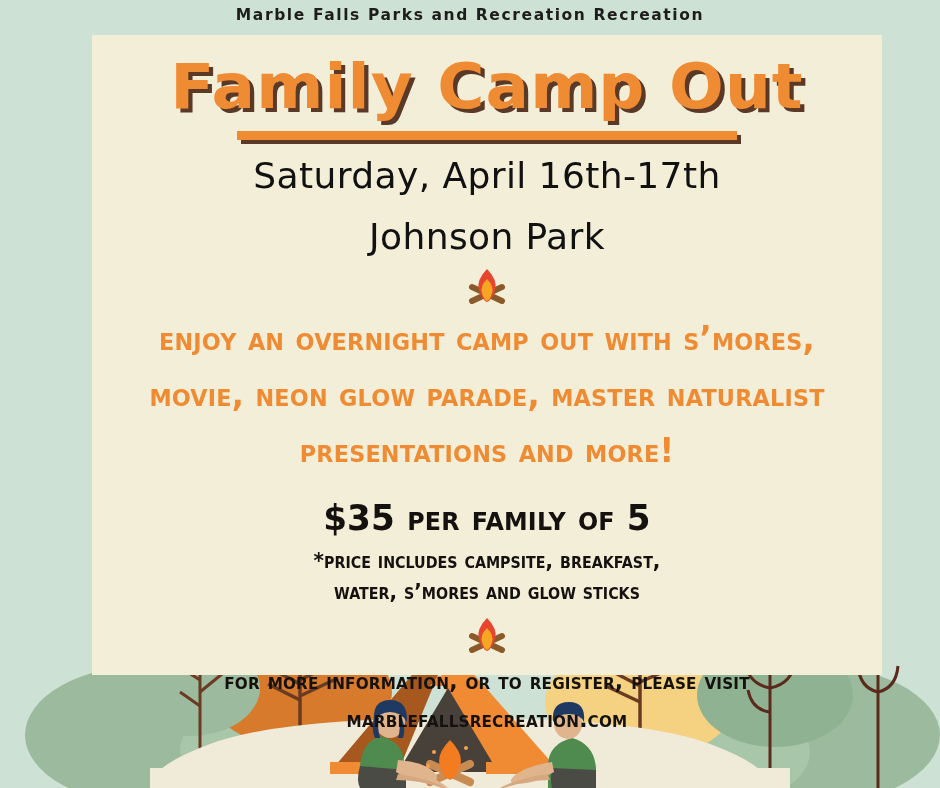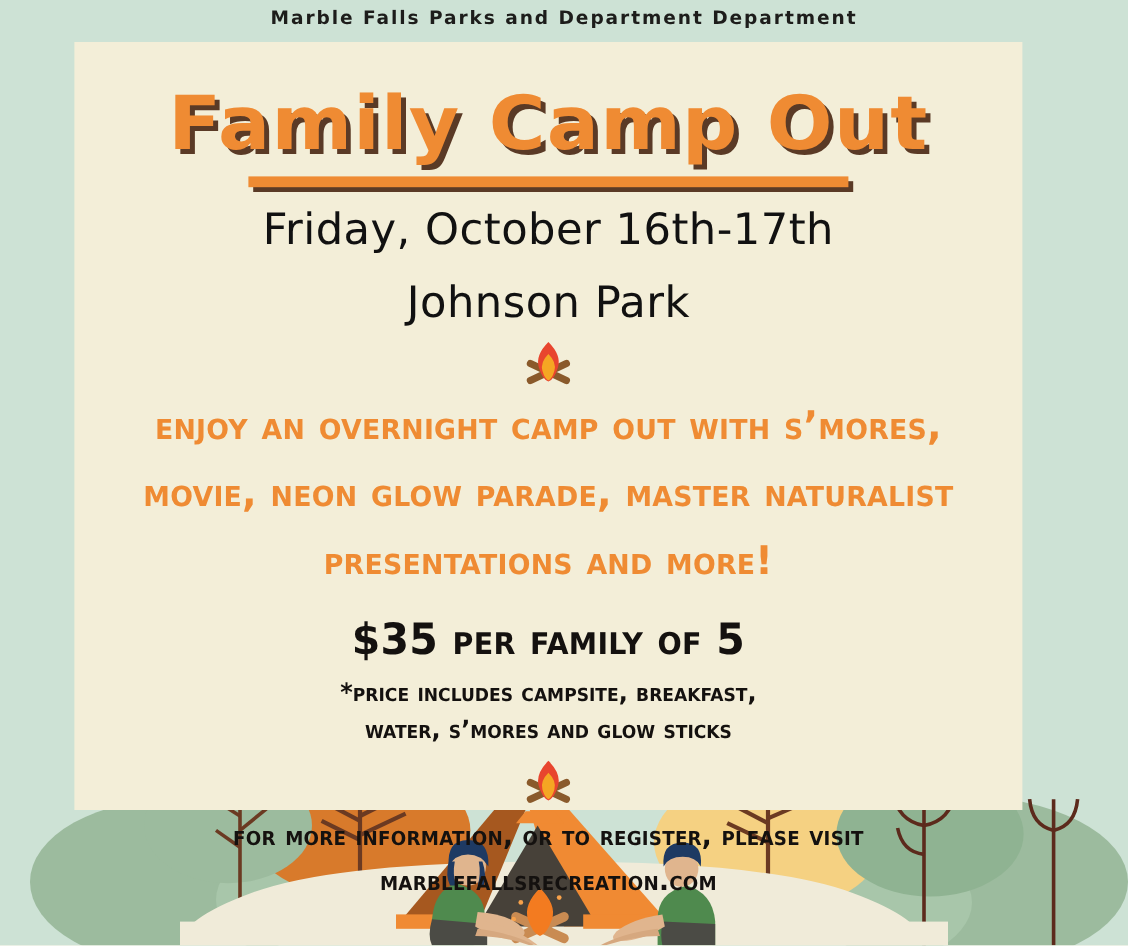--- a/index.html
+++ b/index.html
@@ -44,28 +44,28 @@
     top: 640px;
     width: 940px;
     height: 148px;
     z-index: 5;
   }
   .scene svg { display: block; }
 
   
   .card {
     position: absolute;
-    left: 62px;
+    left: 92px;
     top: 35px;
     width: 790px;
     height: 640px;
     background: #f3eed8;
     z-index: 20;
     box-sizing: border-box;
-    padding: 16px 18px;
+    padding: 0 18px;
     text-align: center;
   }
 
   
   .title-wrap {
     position: relative;
     margin-top: 16px;
     height: 78px;
   }
   .title {
@@ -161,21 +161,21 @@
     text-transform: lowercase;
     transform: scaleX(0.95);
   }
   .info span { display: block; white-space: nowrap; }
 </style>
 </head>
 <body>
 
 <div id="poster">
 
-  <div class="org-header">Marble Falls Parks and Department Department</div>
+  <div class="org-header">Marble Falls Parks and Recreation Recreation</div>
 
   <div class="scene">
     <svg width="940" height="148" viewBox="0 0 940 148" xmlns="http://www.w3.org/2000/svg">
 
       <rect x="0" y="0" width="940" height="148" fill="#cde2d5"></rect>
 
       <ellipse cx="150" cy="95" rx="125" ry="70" fill="#9cbb9e"></ellipse>
       <ellipse cx="800" cy="95" rx="140" ry="72" fill="#9cbb9e"></ellipse>
       <ellipse cx="300" cy="110" rx="120" ry="62" fill="#a8c6aa"></ellipse>
       <ellipse cx="690" cy="112" rx="120" ry="60" fill="#a8c6aa"></ellipse>
@@ -261,21 +261,21 @@
     </svg>
   </div>
 
   <div class="card">
 
     <div class="title-wrap">
       <div class="title">Family Camp Out</div>
     </div>
     <div class="title-rule"></div>
 
-    <div class="hand date-line">Friday, October 16th-17th</div>
+    <div class="hand date-line">Saturday, April 16th-17th</div>
     <div class="hand place-line">Johnson Park</div>
 
     <div class="fire-divider">
       <svg width="48" height="40" viewBox="0 0 48 40" xmlns="http://www.w3.org/2000/svg">
         <path d="M9 34 L39 20 M39 34 L9 20" stroke="#8a5a2b" stroke-width="6" stroke-linecap="round"></path>
         <path d="M24 2 q11 11 8 21 q-3 10 -8 12 q-5 -2 -8 -12 q-3 -10 8 -21 Z" fill="#e8452e"></path>
         <path d="M24 12 q7 7 5 14 q-2 7 -5 8 q-3 -1 -5 -8 q-2 -7 5 -14 Z" fill="#f5a623"></path>
       </svg>
     </div>
 

